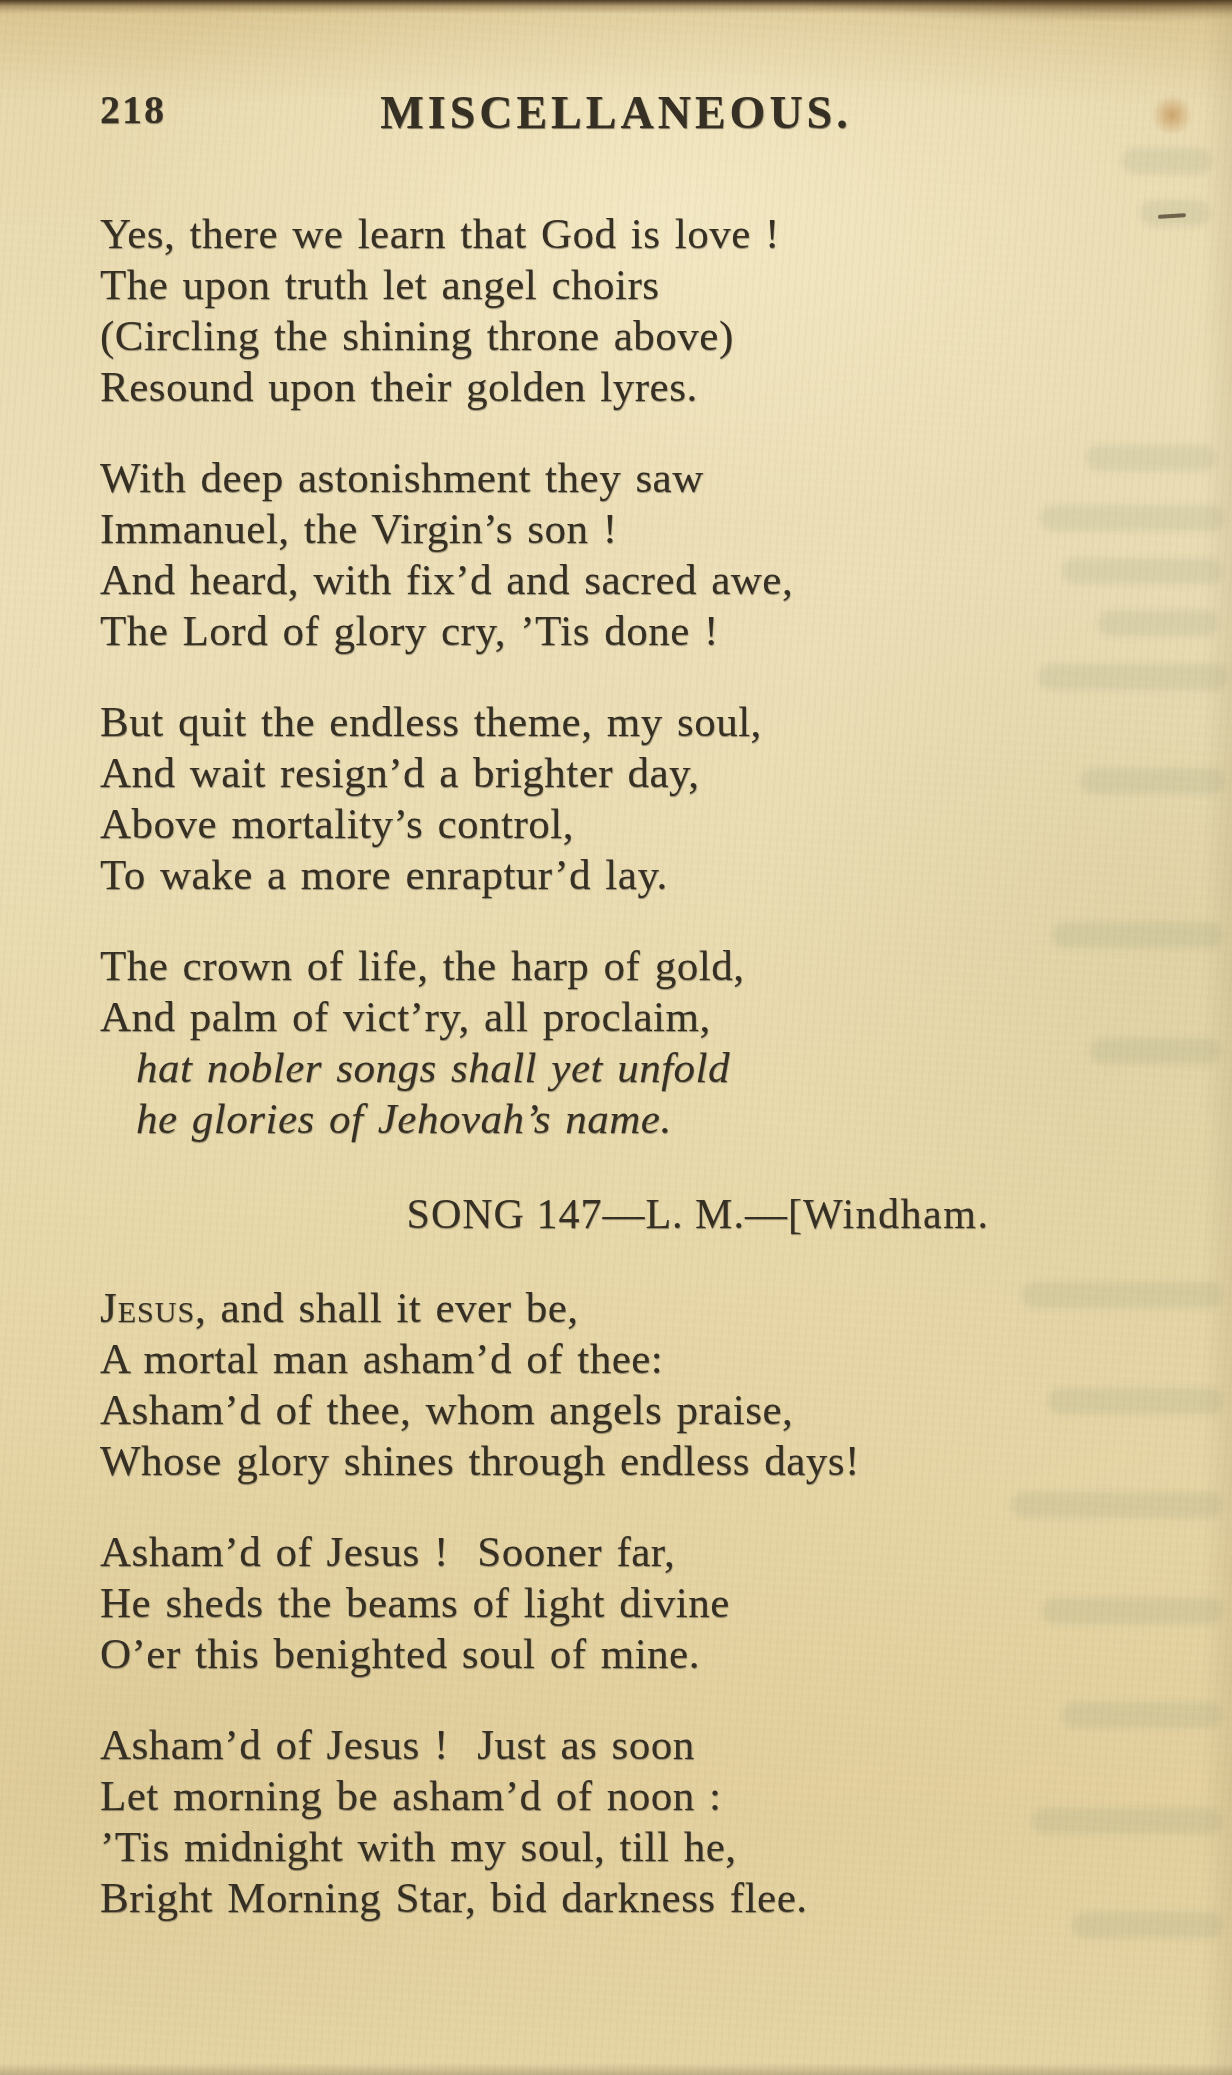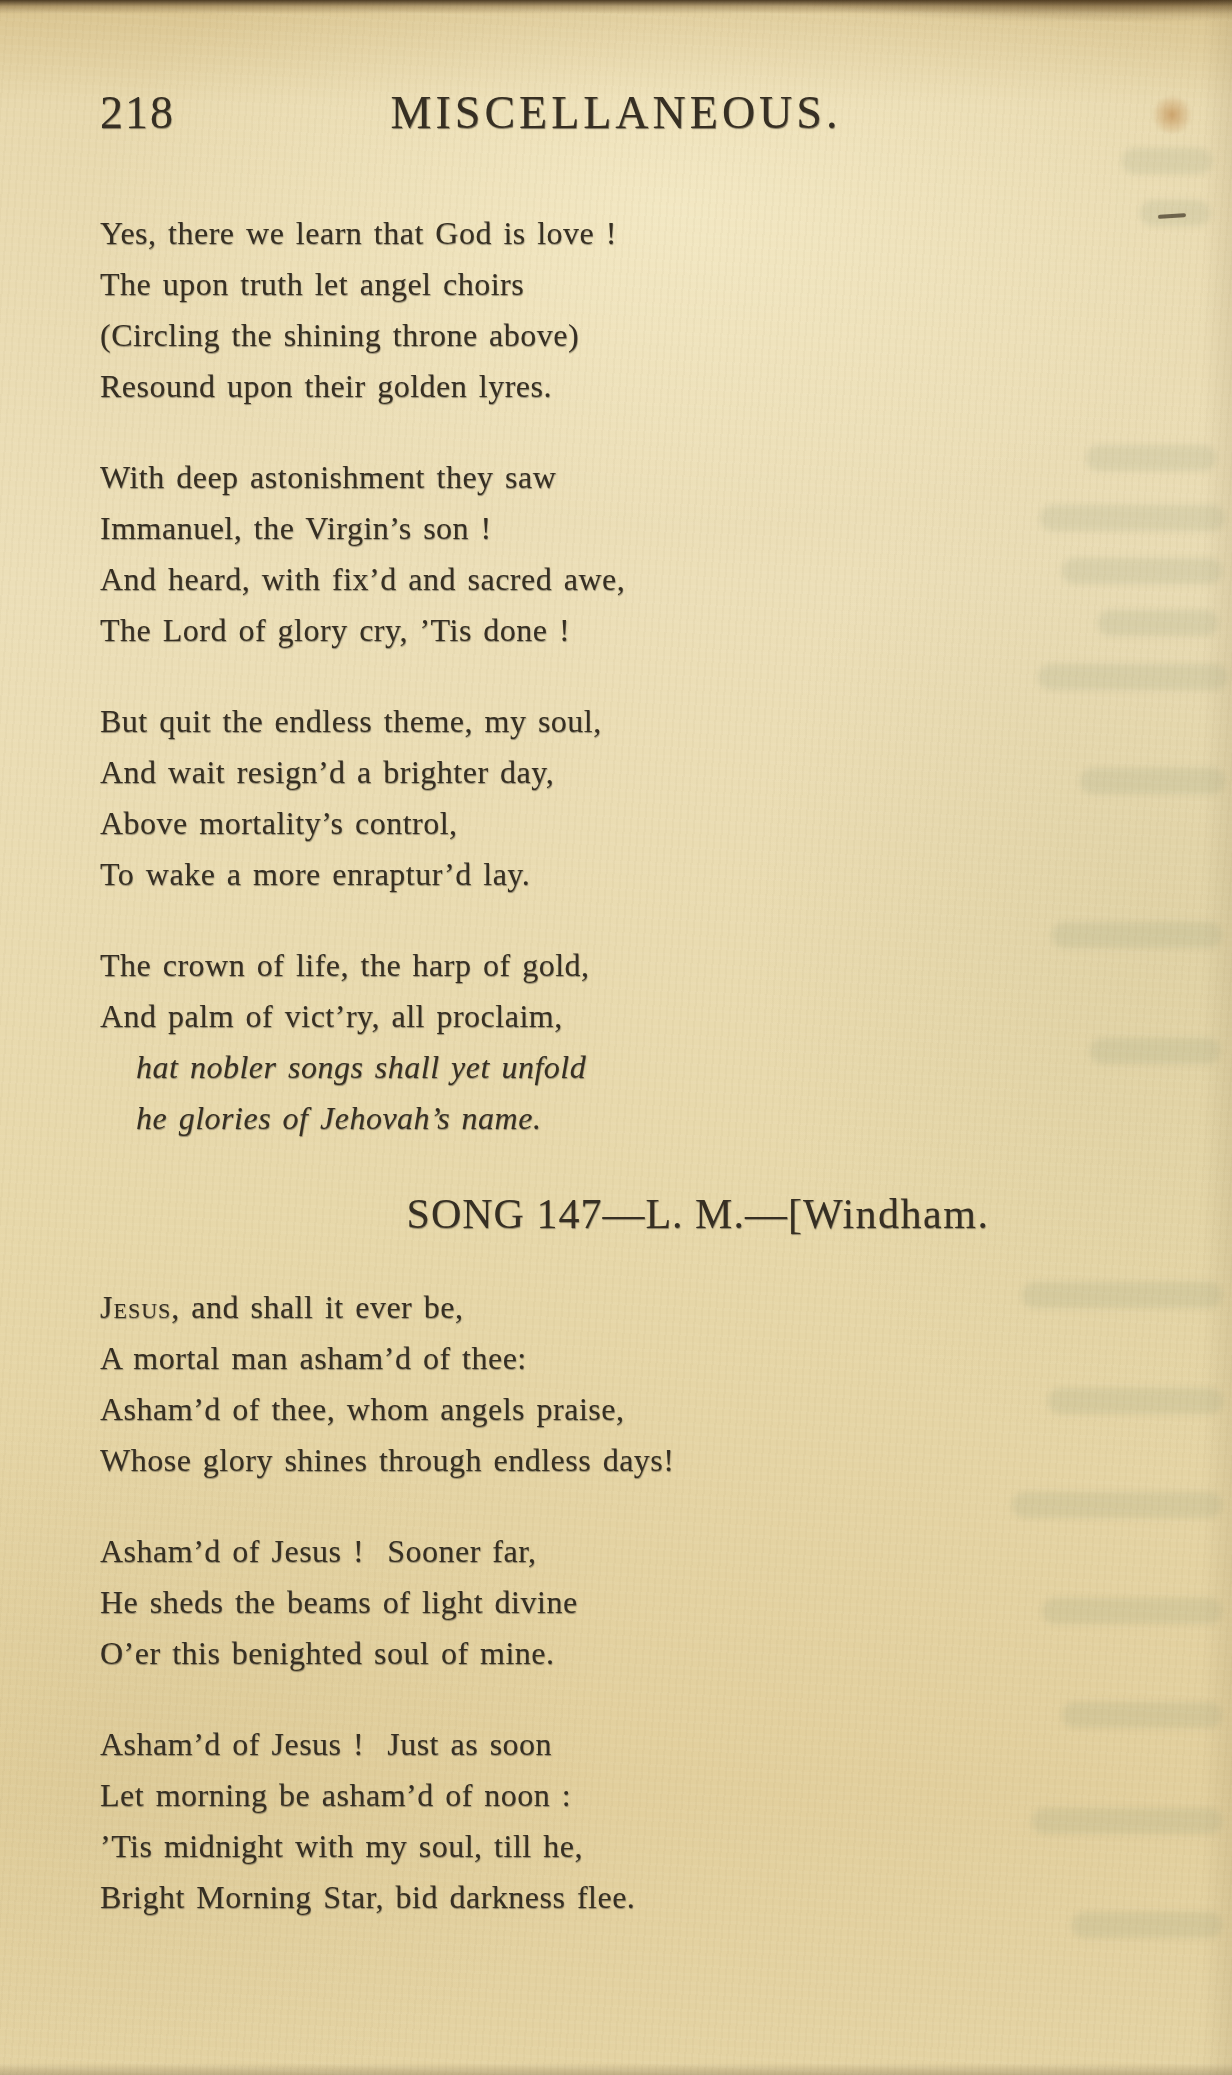--- a/index.html
+++ b/index.html
@@ -36,33 +36,33 @@
   }
   .edge-right{
     position:absolute;right:0;top:0;width:30px;height:100%;
     background:linear-gradient(90deg, transparent, rgba(125,105,65,0.12));
   }
   
   .content{position:relative;padding:86px 40px 0 100px;color:#362f23;}
   .page-header{position:relative;height:52px;margin-bottom:70px;}
   .pagenum{
     position:absolute;left:0;top:0;
-    font-size:46px;font-weight:normal;letter-spacing:2px;
+    font-size:40px;font-weight:bold;letter-spacing:2px;
     text-shadow:0.6px 0.6px 1px rgba(54,47,35,0.55);
     text-align:center;
   }
   .running-title{
     position:absolute;left:0;right:60px;top:0;text-align:center;
-    font-size:46px;font-weight:normal;letter-spacing:4px;
+    font-size:46px;font-weight:bold;letter-spacing:4px;
     text-shadow:0.7px 0.7px 1px rgba(54,47,35,0.6);
   }
   .stanza{margin:0 0 40px 0;}
   .line{
     white-space:pre;
-    font-size:32px;line-height:51px;
+    font-size:43px;line-height:51px;
     letter-spacing:0.5px;word-spacing:3px;
     text-shadow:0.5px 0.5px 1px rgba(54,47,35,0.5);
   }
   .line.indent{padding-left:36px;font-style:italic;}
   .lead-sc{font-variant:small-caps;letter-spacing:1px;}
   .song-heading{
     margin:46px 0 44px 0;
     text-align:center;
     transform:translateX(52px);
     font-size:42px;font-weight:normal;

